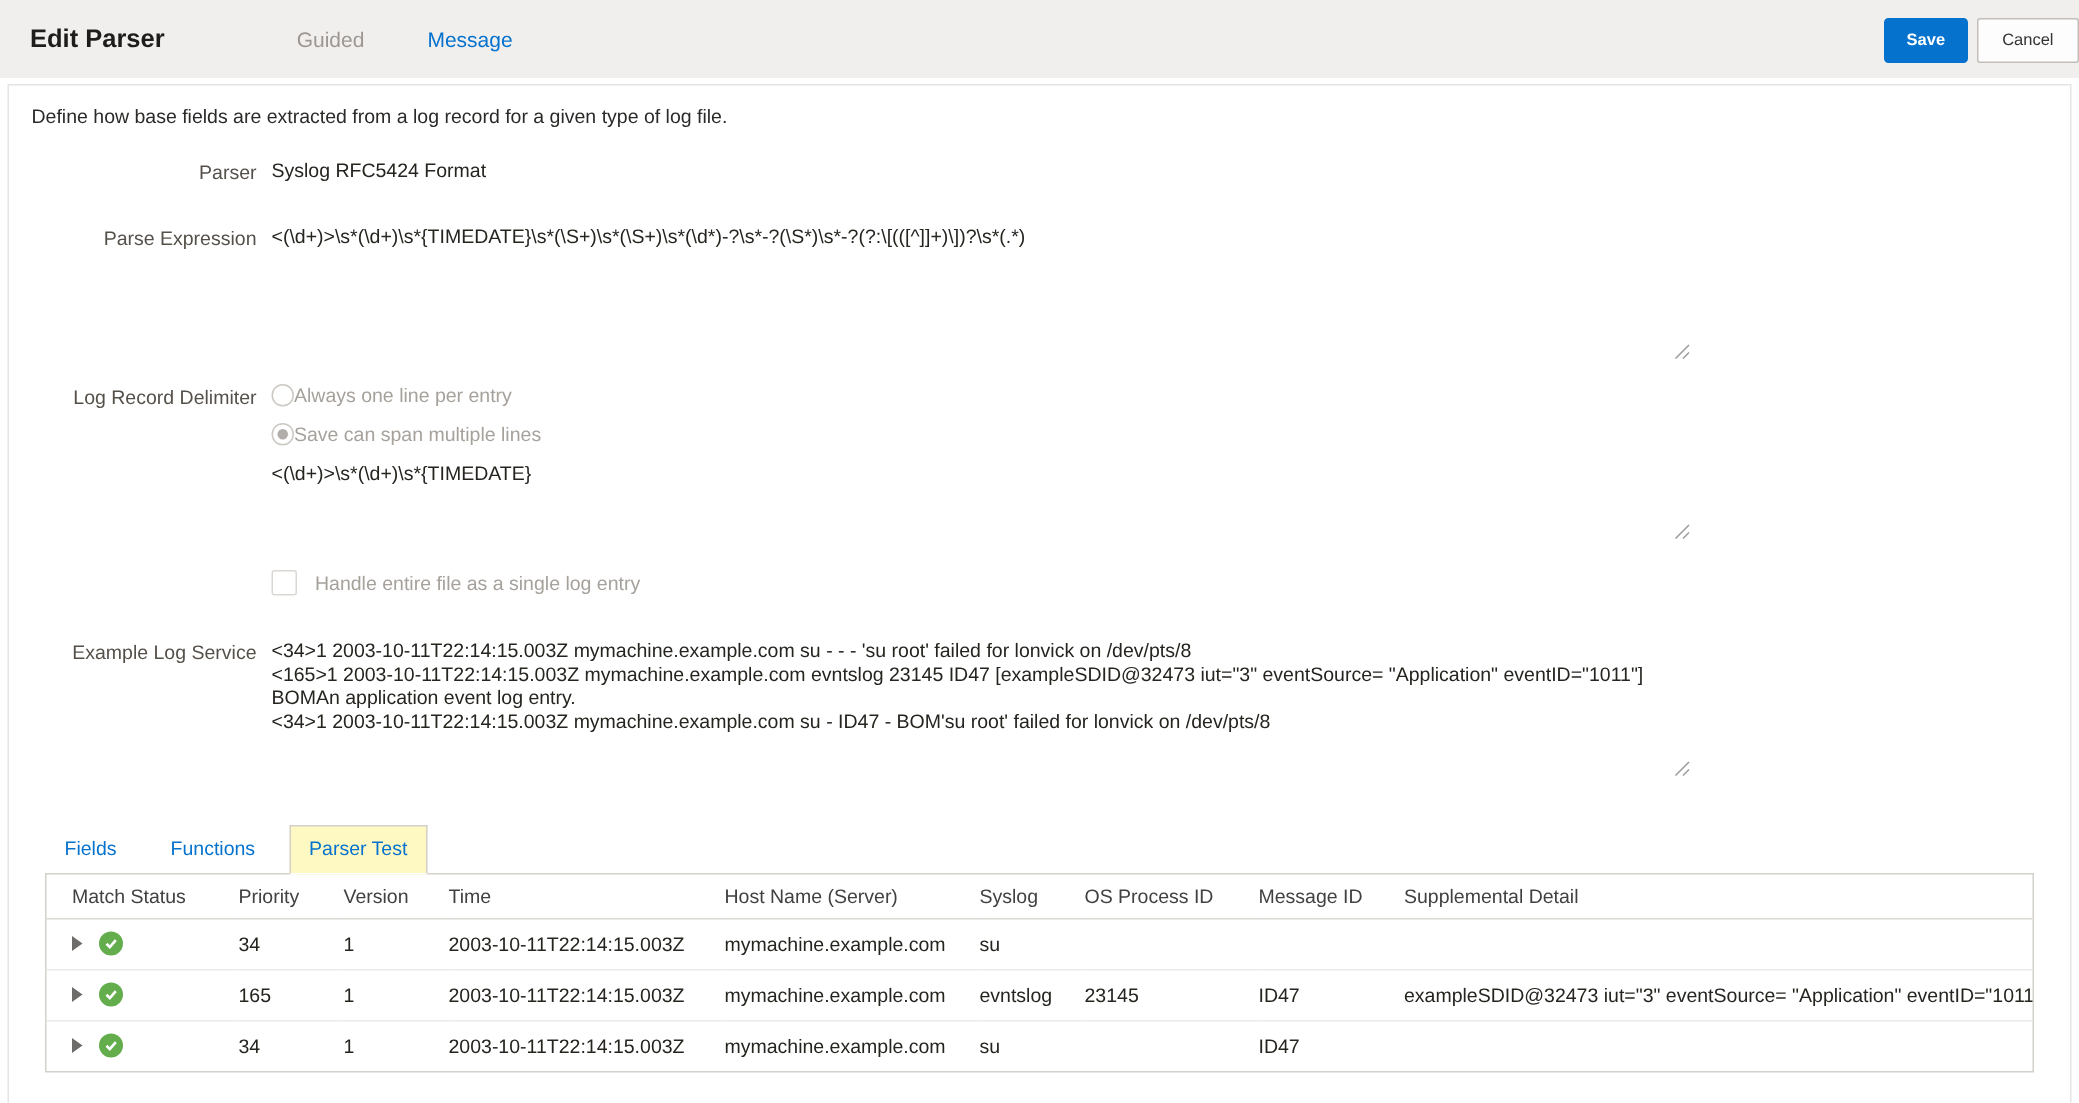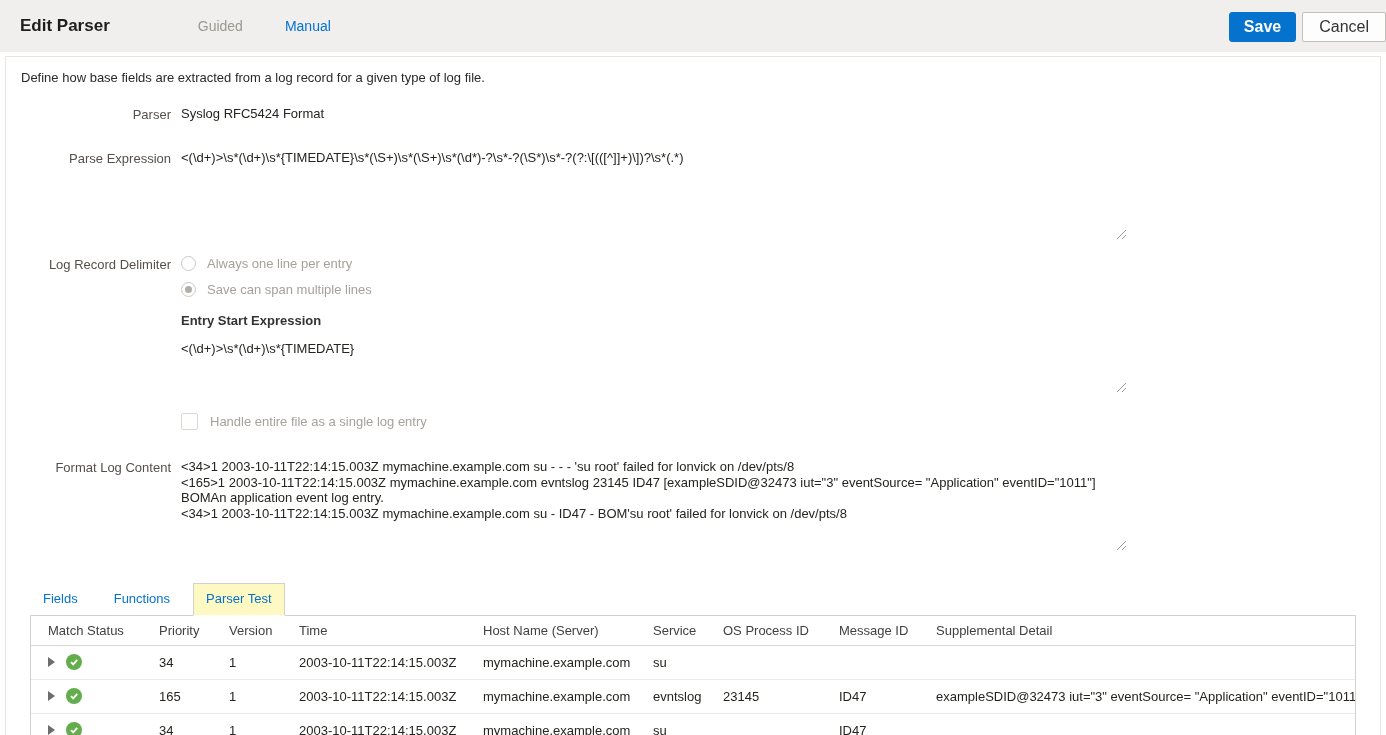--- a/index.html
+++ b/index.html
@@ -17,21 +17,21 @@
     background: #f1efee;
     display: flex;
     align-items: center;
     padding: 0 0 0 20px;
   }
   .page-title { font-size: 17px; font-weight: bold; color: #1f1d1b; }
   .mode-tabs { display: flex; gap: 42px; margin-left: 88px; }
   .mode-tab { font-size: 14px; color: #9c9791; cursor: pointer; }
   .mode-tab.active { color: #0572ce; }
   .topbar-actions { margin-left: auto; display: flex; align-items: stretch; height: 30px; margin-top: 2px; }
-  .btn { font-family: inherit; font-size: 16px; cursor: pointer; padding: 0 14px; }
+  .btn { font-family: inherit; font-size: 11px; cursor: pointer; padding: 0 14px; }
   .btn-primary {
     background: #0572ce; color: #fff; border: 1px solid #0572ce;
     border-radius: 3px; font-weight: bold; margin-right: 6px;
   }
   .btn-secondary {
     background: #fdfdfd; color: #333; border: 1px solid #c3beb8; border-radius: 2px;
     padding: 0 16px;
   }
 
   
@@ -60,21 +60,21 @@
   .ta {
     position: relative; width: 948px; color: #26241f;
   }
   .ta .grip { position: absolute; right: 2px; bottom: 0; }
   .ta-parse { min-height: 90px; }
   .ta-ese { min-height: 52px; }
   .ta-example { min-height: 92px; }
   .pre { white-space: pre-wrap; line-height: 15.5px; }
 
   
-  .radio-row { display: flex; align-items: center; gap: 11px; margin-bottom: 11px; cursor: default; text-align: right; }
+  .radio-row { display: flex; align-items: center; margin-bottom: 11px; cursor: default; text-align: right; }
   .radio {
     width: 15px; height: 15px; border-radius: 50%;
     border: 1px solid #ccc8c4; background: #fff; position: relative; flex: 0 0 15px;
   }
   .radio.selected::after {
     content: ""; position: absolute; left: 3px; top: 3px;
     width: 7px; height: 7px; border-radius: 50%; background: #b1ada9;
   }
   .dim-label { color: #a6a19b; }
   .ese-title { font-weight: bold; color: #333; margin: 16px 0 13px 0; }
@@ -110,21 +110,21 @@
     display: inline-flex; align-items: center; justify-content: center;
   }
 </style>
 </head>
 <body>
 
 <header class="topbar">
   <h1 class="page-title">Edit Parser</h1>
   <nav class="mode-tabs">
     <span class="mode-tab">Guided</span>
-    <span class="mode-tab active">Manual</span>
+    <span class="mode-tab active">Message</span>
   </nav>
   <div class="topbar-actions">
     <button class="btn btn-primary">Save</button>
     <button class="btn btn-secondary">Cancel</button>
   </div>
 </header>
 
 <main class="panel">
   <p class="desc">Define how base fields are extracted from a log record for a given type of log file.</p>
 
@@ -150,37 +150,36 @@
     <div class="form-value-col">
       <div class="radio-row">
         <span class="radio"></span>
         <span class="dim-label">Always one line per entry</span>
       </div>
       <div class="radio-row">
         <span class="radio selected"></span>
         <span class="dim-label">Save can span multiple lines</span>
       </div>
 
-      <div class="ese-title">Entry Start Expression</div>
       <div class="ta ta-ese">
         <div class="pre">&lt;(\d+)&gt;\s*(\d+)\s*{TIMEDATE}</div>
         <svg class="grip" width="11" height="11" viewBox="0 0 11 11">
           <path d="M1 10 L10 1 M6 10 L10 6" stroke="#9b9b9b" stroke-width="1" fill="none"></path>
         </svg>
       </div>
 
       <div class="check-row">
         <span class="checkbox"></span>
         <span class="dim-label">Handle entire file as a single log entry</span>
       </div>
     </div>
   </div>
 
   <div class="form-row row-example">
-    <div class="form-label">Format Log Content</div>
+    <div class="form-label">Example Log Service</div>
     <div class="form-value-col">
       <div class="ta ta-example">
         <div class="pre">&lt;34&gt;1 2003-10-11T22:14:15.003Z mymachine.example.com su - - - 'su root' failed for lonvick on /dev/pts/8
 &lt;165&gt;1 2003-10-11T22:14:15.003Z mymachine.example.com evntslog 23145 ID47 [exampleSDID@32473 iut="3" eventSource= "Application" eventID="1011"] BOMAn application event log entry.
 &lt;34&gt;1 2003-10-11T22:14:15.003Z mymachine.example.com su - ID47 - BOM'su root' failed for lonvick on /dev/pts/8</div>
         <svg class="grip" width="11" height="11" viewBox="0 0 11 11">
           <path d="M1 10 L10 1 M6 10 L10 6" stroke="#9b9b9b" stroke-width="1" fill="none"></path>
         </svg>
       </div>
     </div>
@@ -206,21 +205,21 @@
             <col style="width:97px">
             <col>
         </colgroup>
         <thead>
           <tr>
             <th class="c1">Match Status</th>
             <th>Priority</th>
             <th>Version</th>
             <th>Time</th>
             <th>Host Name (Server)</th>
-            <th>Service</th>
+            <th>Syslog</th>
             <th>OS Process ID</th>
             <th>Message ID</th>
             <th>Supplemental Detail</th>
           </tr>
         </thead>
         <tbody>
           <tr>
             <td class="c1">
                 <span class="match-cell">
               <span class="expand-arrow"></span>

